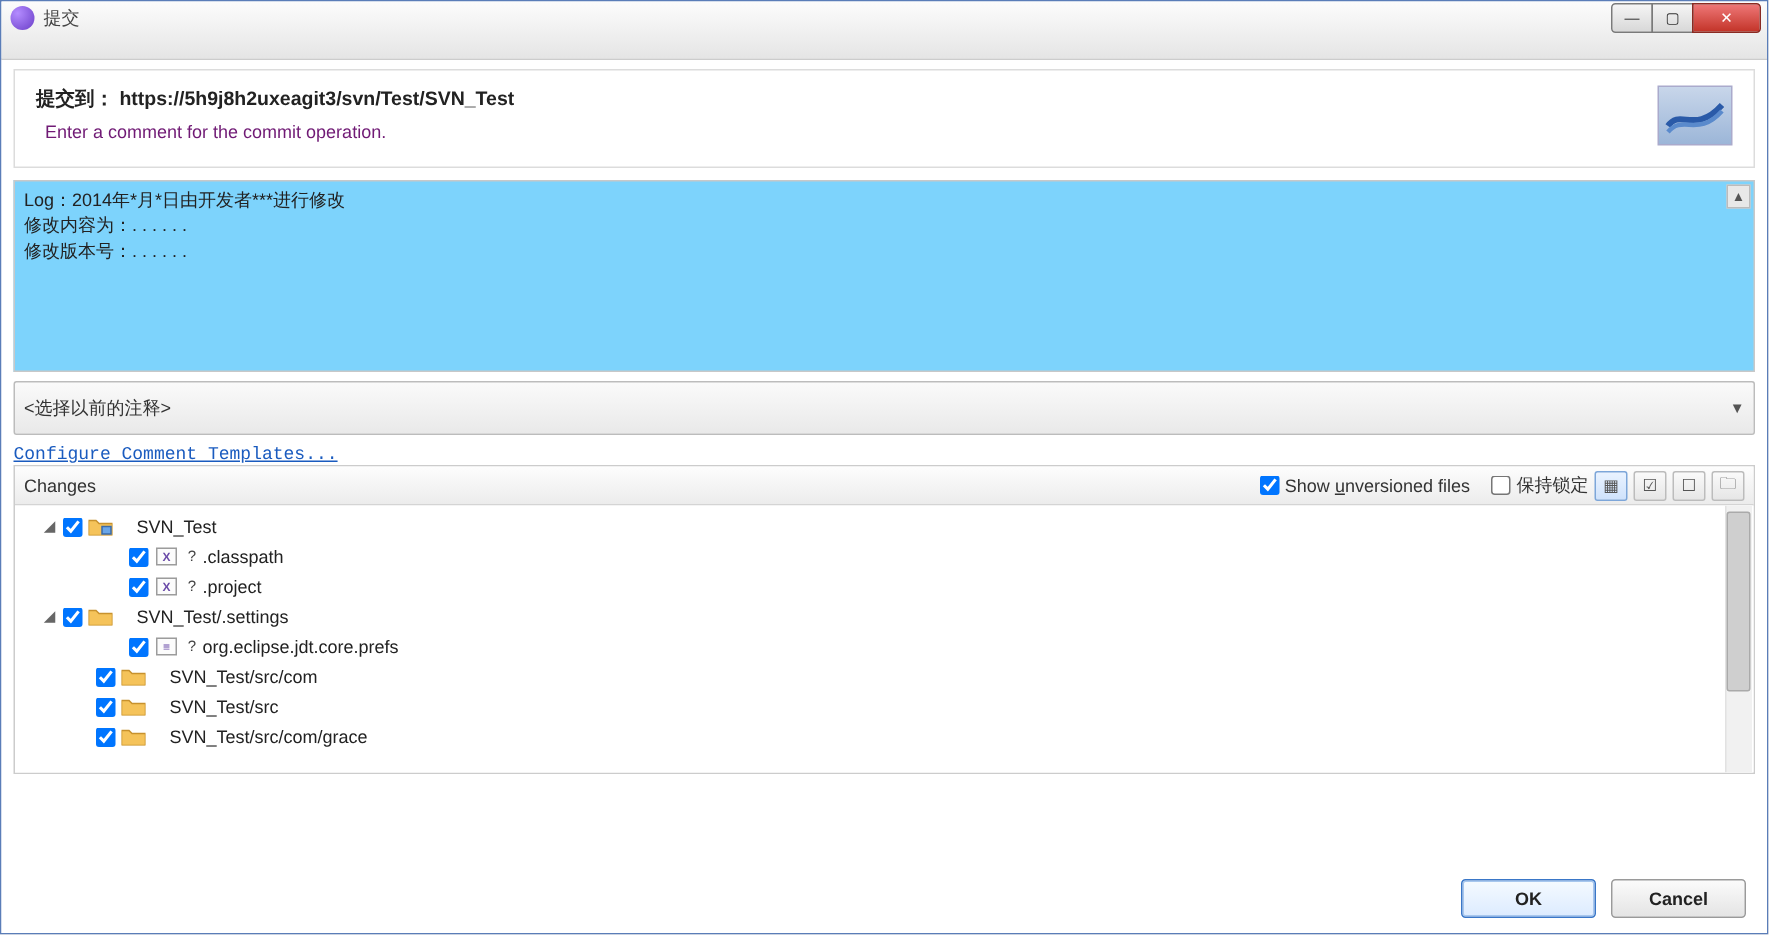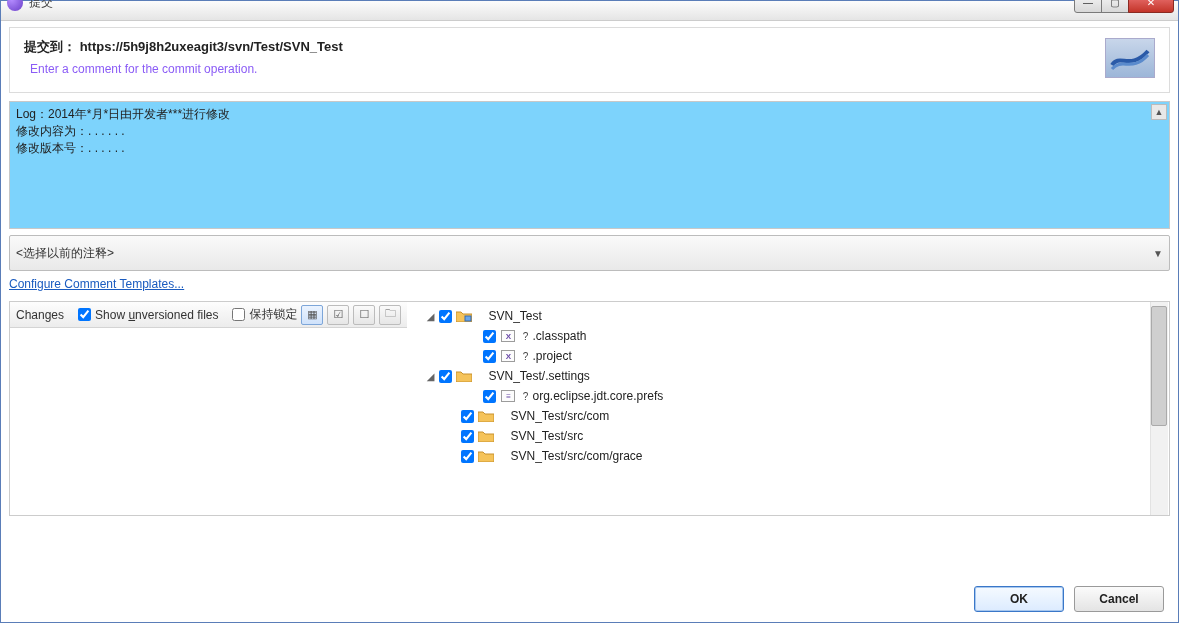--- a/index.html
+++ b/index.html
@@ -1,43 +1,43 @@
 <!DOCTYPE html>
 <html><head>
 <meta charset="utf-8">
 <style>
   * { box-sizing: border-box; }
   html, body { margin: 0; padding: 0; font-family: "Segoe UI", Tahoma, sans-serif; font-size: 12px; background: #d8d8d8; }
   .window { width: 1179px; height: 623px; background: #fff; display: flex; flex-direction: column; border: 1px solid #5a7db8; }
-  .titlebar { height: 20px; background: linear-gradient(#fcfcfc,#e5e5e5); display: flex; align-items: center; padding: 0 0 16px 6px; border-bottom: 1px solid #ccc; }
+  .titlebar { height: 39px; background: linear-gradient(#fcfcfc,#e5e5e5); display: flex; align-items: center; padding: 0 0 16px 6px; border-bottom: 1px solid #ccc; }
   .titlebar .app-icon { width: 16px; height: 16px; border-radius: 50%; background: radial-gradient(circle at 30% 30%,#b48cff,#6a3ec8); margin-right: 6px; }
   .titlebar .title-text { color: #444; }
   .titlebar .spacer { flex: 1; }
   .ctrl-group { display: flex; height: 20px; margin-right: 4px; }
   .win-btn { width: 28px; height: 20px; border: 1px solid #7a7a7a; background: linear-gradient(#f5f5f5,#d8d8d8); margin-left: -1px; display: flex; align-items: center; justify-content: center; font-size: 10px; color: #333; }
   .win-btn:first-child { border-top-left-radius: 3px; border-bottom-left-radius: 3px; }
   .win-btn.close { background: linear-gradient(#e77,#c33429); color: #fff; border-color: #8a2a22; width: 46px; border-top-right-radius: 3px; border-bottom-right-radius: 3px; }
 
   .dialog-body { flex: 1; display: flex; flex-direction: column; padding: 6px 8px 10px 8px; background: #fff; }
   .header-area { border: 1px solid #dcdcdc; background: #fff; padding: 10px 14px 14px 14px; position: relative; display: flex; }
   .header-text { flex: 1; }
   .header-title { font-weight: bold; font-size: 13px; color: #222; margin-bottom: 6px; }
-  .header-sub { color: #8b5cf6; margin-left: 6px; }
+  .header-sub { color: #701a75; margin-left: 6px; }
   .header-logo { width: 50px; height: 40px; background: linear-gradient(#c8d6ea,#9cb6d8); border: 1px solid #aac; display: flex; align-items: center; justify-content: center; }
   .header-logo svg { width: 40px; height: 30px; }
 
   .comment-box { border: 1px solid #c8c8c8; background: #7dd3fc; margin-top: 8px; height: 128px; padding: 4px 6px; white-space: pre; color: #222; overflow: auto; position: relative; }
   .comment-box .scroll-up { position:absolute; right:2px; top:2px; width:16px; height:16px; background:#e8e8e8; border:1px solid #bbb; font-size:9px; display:flex; align-items:center; justify-content:center; color:#555;}
   
   .combo { margin-top: 6px; border: 1px solid #bcbcbc; background: linear-gradient(#fafafa,#e9e9e9); height: 36px; display: flex; align-items: center; padding: 0 6px; color: #333; border-radius: 2px; position: relative; }
   .combo .chev { position:absolute; right:6px; color:#555; font-size:10px; }
 
-  .config-link { margin-top: 6px; color: #1a5bbf; text-decoration: underline; cursor: pointer; display: inline-block; }
-
-  .changes-panel { margin-top: 10px; border: 1px solid #ccc; display: flex; flex-direction: row; flex: 1; min-height: 0; }
+  .config-link { margin-top: 6px; color: #1a5bbf; text-decoration: underline; cursor: pointer; display: inline-block; font-family: Liberation Mono, monospace; }
+
+  .changes-panel { border: 1px solid #ccc; display: flex; flex-direction: column; flex: 1; min-height: 0; }
   .changes-header { height: 26px; background: linear-gradient(#fdfdfd,#ececec); border-bottom: 1px solid #d4d4d4; display: flex; align-items: center; padding: 0 6px; }
   .changes-header .ch-title { color: #333; }
   .changes-header .spacer { flex:1; }
   .hdr-ctl { display: flex; align-items: center; margin-left: 10px; color:#333; }
   .hdr-ctl input[type=checkbox] { margin-right: 4px; }
   .icon-btn { width: 22px; height: 20px; border: 1px solid #bcbcbc; background: linear-gradient(#fafafa,#e6e6e6); margin-left: 4px; display: flex; align-items: center; justify-content: center; border-radius: 2px; font-size: 11px; color: #555; }
   .icon-btn.sel { border-color: #7da6d9; background: linear-gradient(#eaf3ff,#cfe2fb); }
 
   .tree-wrap { flex: 1; overflow: auto; background: #fff; position: relative; }
   .tree { padding: 4px 2px; }

